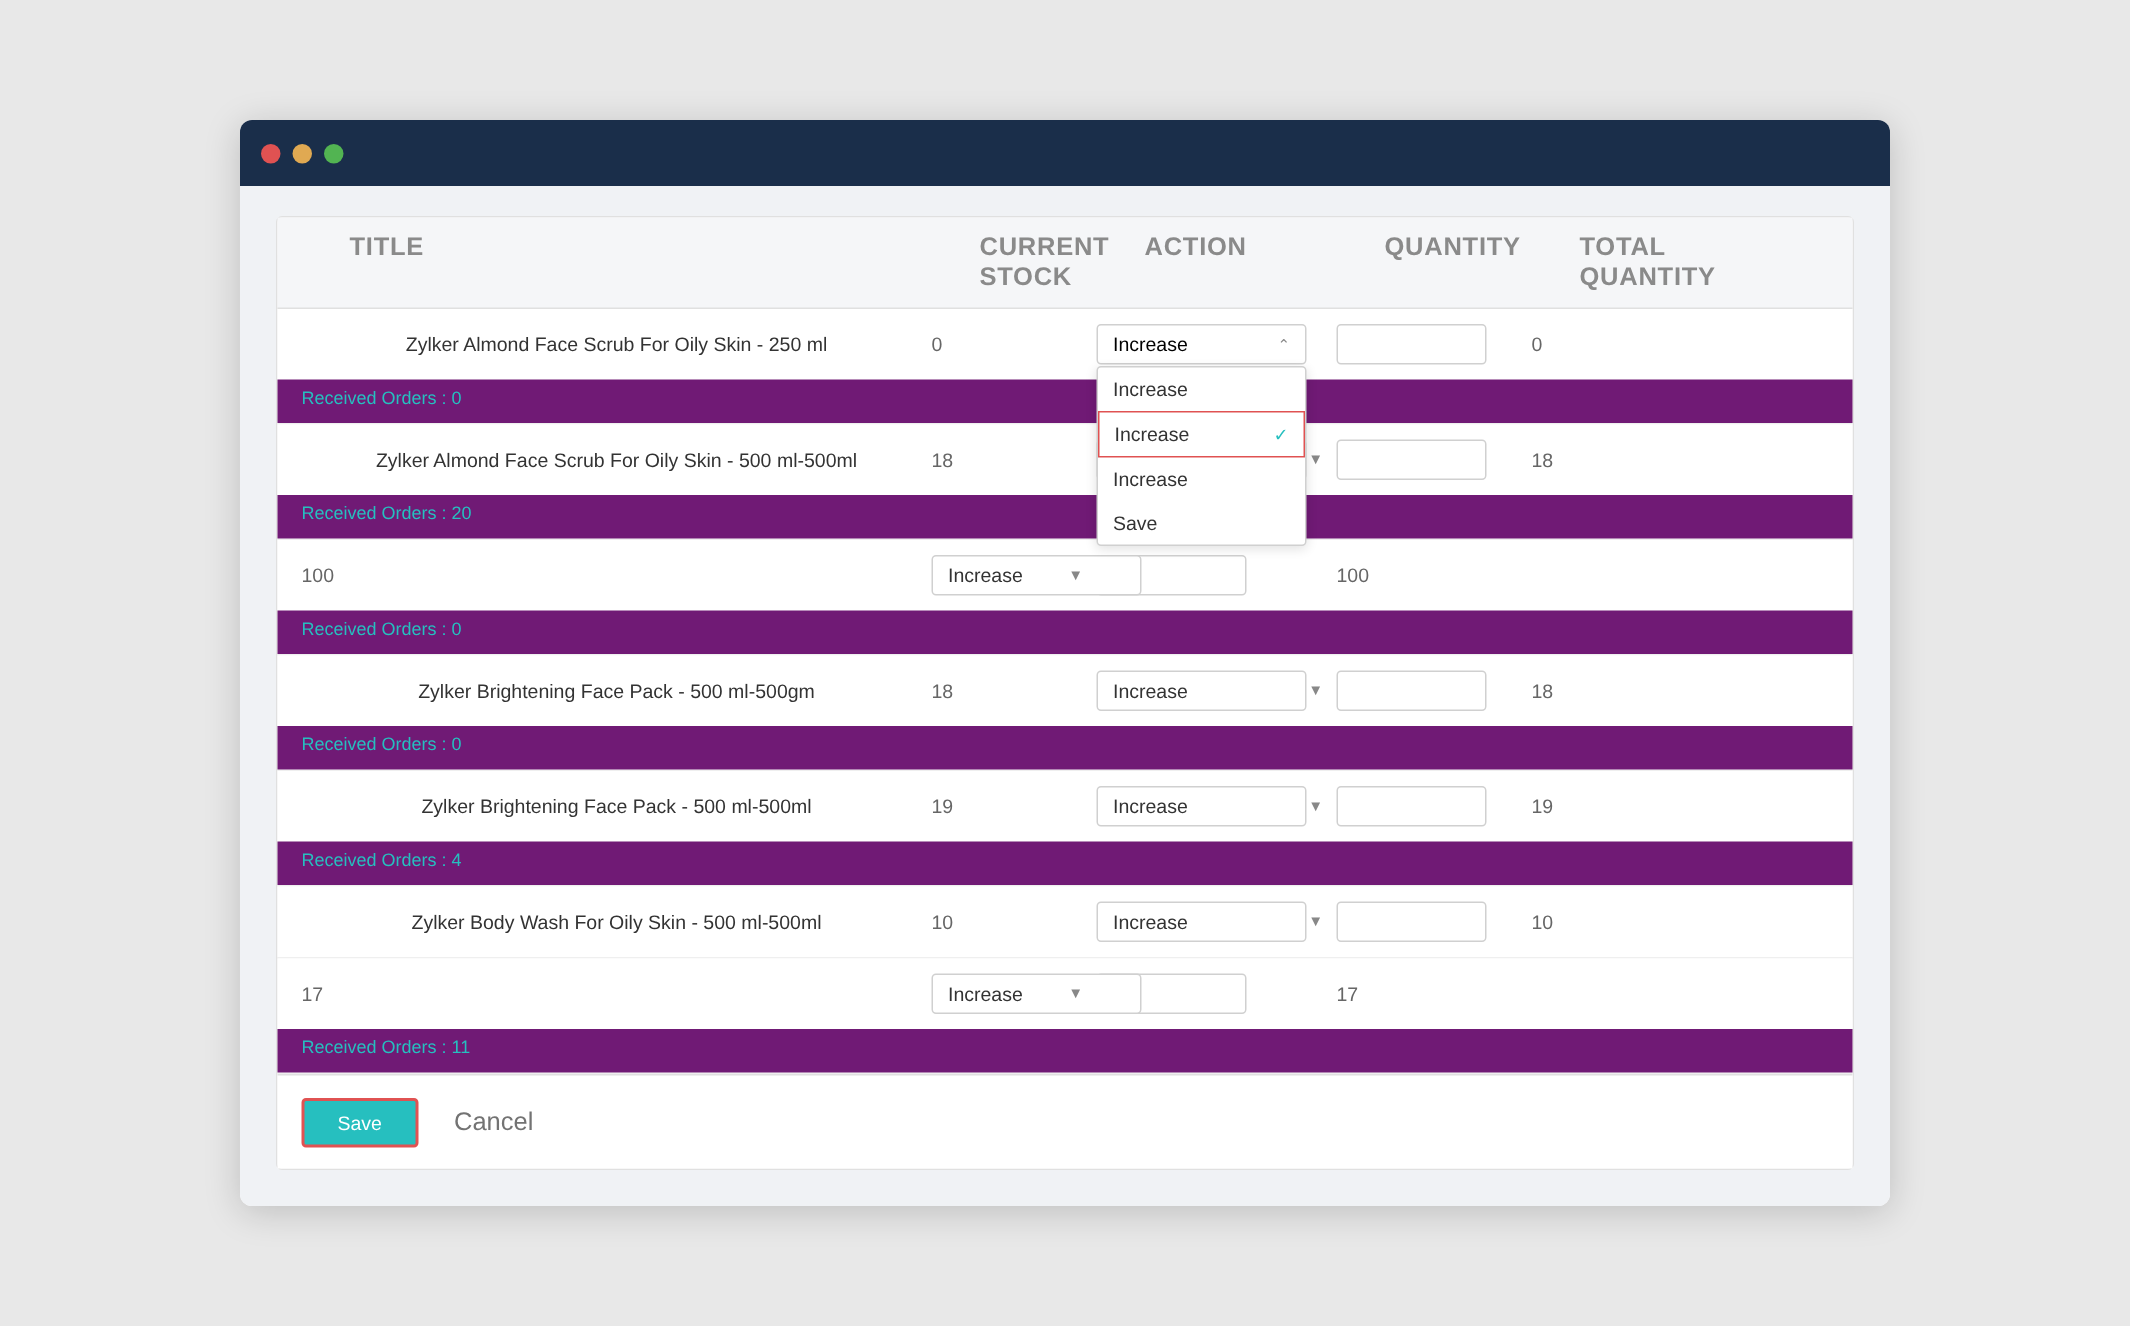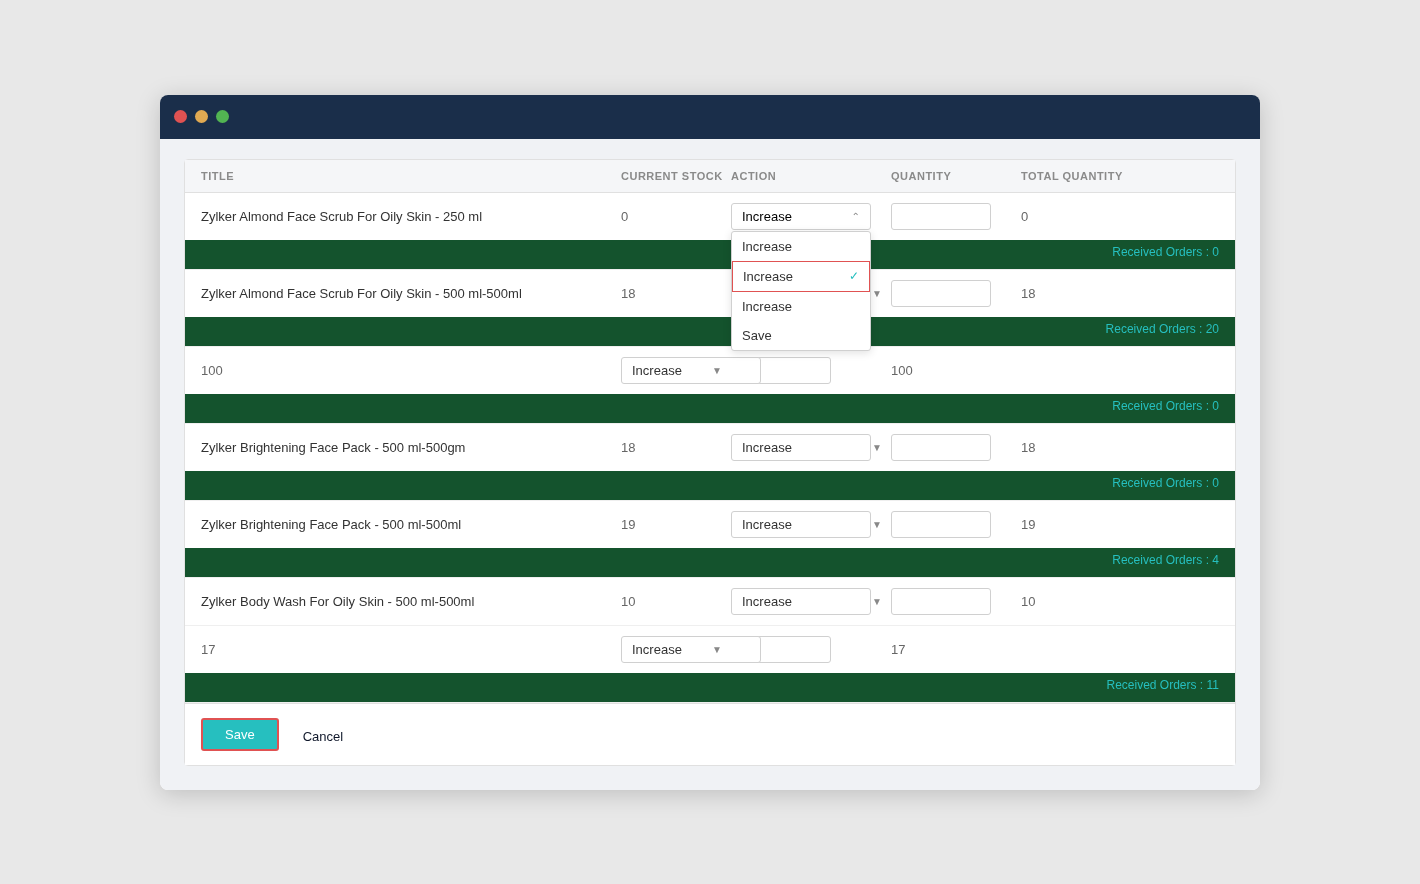--- a/index.html
+++ b/index.html
@@ -45,45 +45,46 @@
       border: 1px solid #e0e0e0;
     }
     .table-header {
       display: grid;
       grid-template-columns: 420px 110px 160px 130px 150px;
       background: #f5f6f8;
       border-bottom: 1px solid #e0e0e0;
       padding: 10px 16px;
     }
     .table-header-cell {
-      font-size: 11px;
+      font-size: 17px;
       font-weight: 600;
       color: #8a8a8a;
       letter-spacing: 0.5px;
       text-transform: uppercase;
+      margin-left: 32px;
     }
     .table-body { position: relative; }
     .row-group {
       border-bottom: 1px solid #efefef;
     }
     .row-main {
       display: grid;
       grid-template-columns: 420px 110px 160px 130px 150px;
       padding: 10px 16px;
       align-items: center;
       background: #fff;
     }
     .row-sub {
       padding: 4px 16px 10px;
-      background: #14532d;
-      text-align: right;
+      background: #701a75;
     }
     .cell-title {
       color: #333;
       font-size: 13px;
+      text-align: center;
     }
     .cell-stock {
       color: #666;
       font-size: 13px;
     }
     .received-orders {
       color: #26bfbf;
       font-size: 12px;
     }
     .action-select-wrapper {
@@ -136,24 +137,24 @@
       color: #fff;
       border: 2px solid #e05252;
       border-radius: 3px;
       padding: 7px 22px;
       font-size: 13px;
       cursor: pointer;
       font-weight: 500;
     }
     .btn-cancel {
       background: transparent;
-      color: #0f172a;
+      color: #737373;
       border: none;
       padding: 7px 12px;
-      font-size: 13px;
+      font-size: 17px;
       cursor: pointer;
     }
     
     .dropdown-open-wrapper {
       position: relative;
     }
     .dropdown-menu {
       position: absolute;
       top: 100%;
       left: 0;

